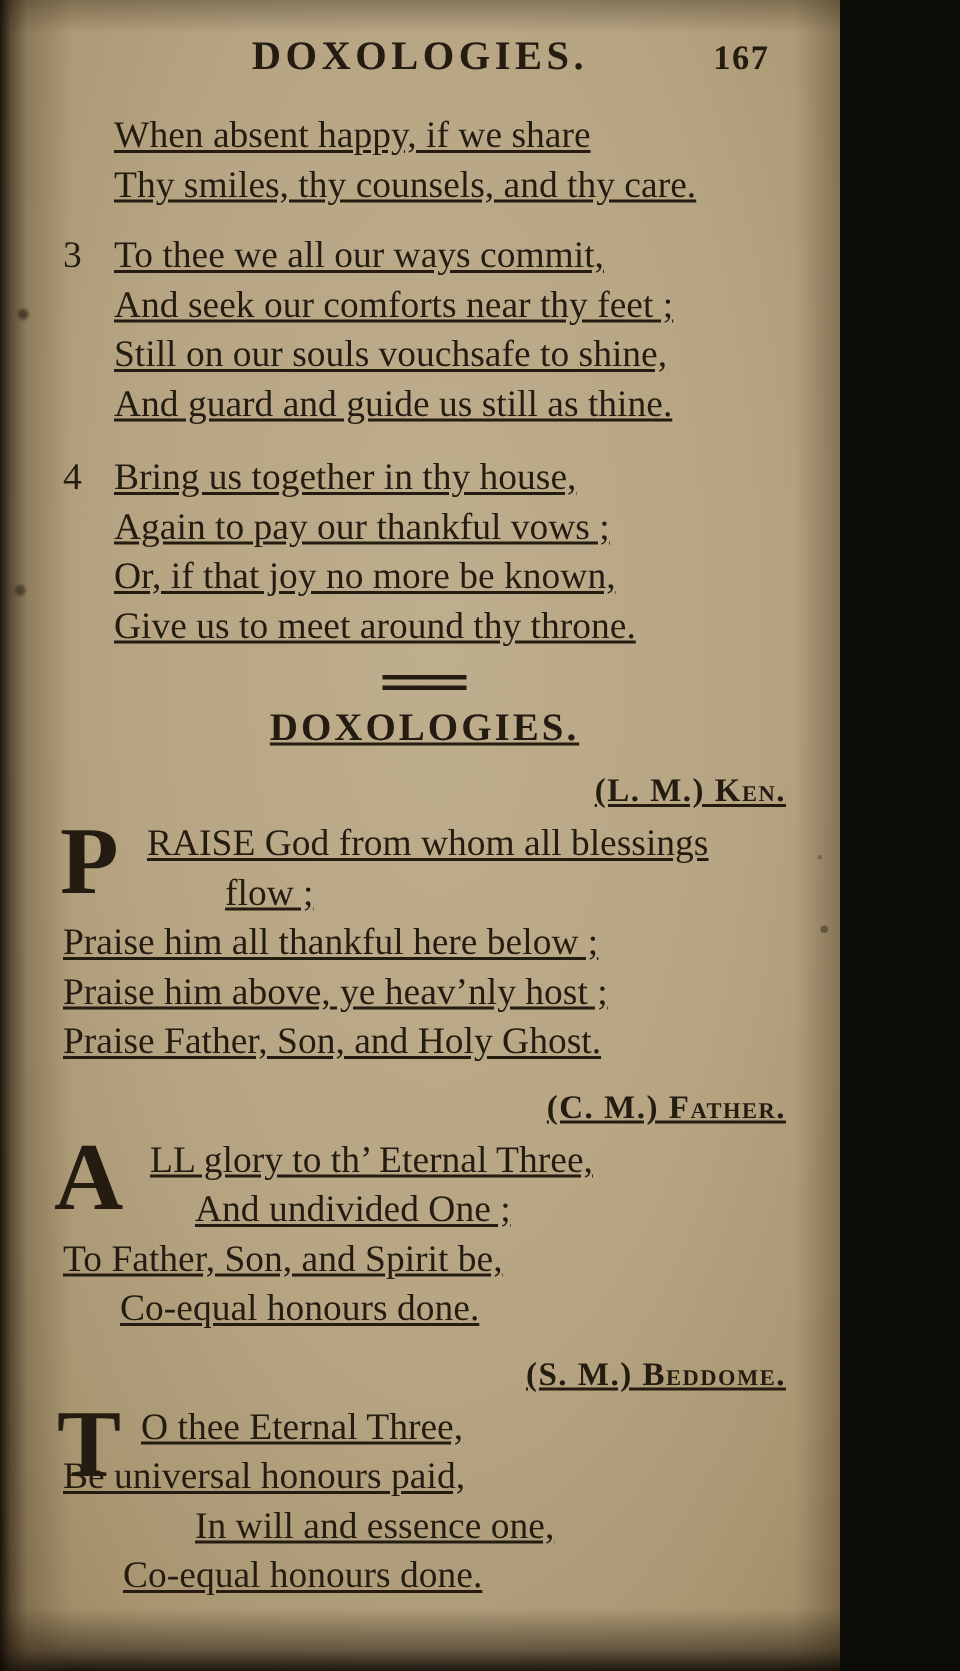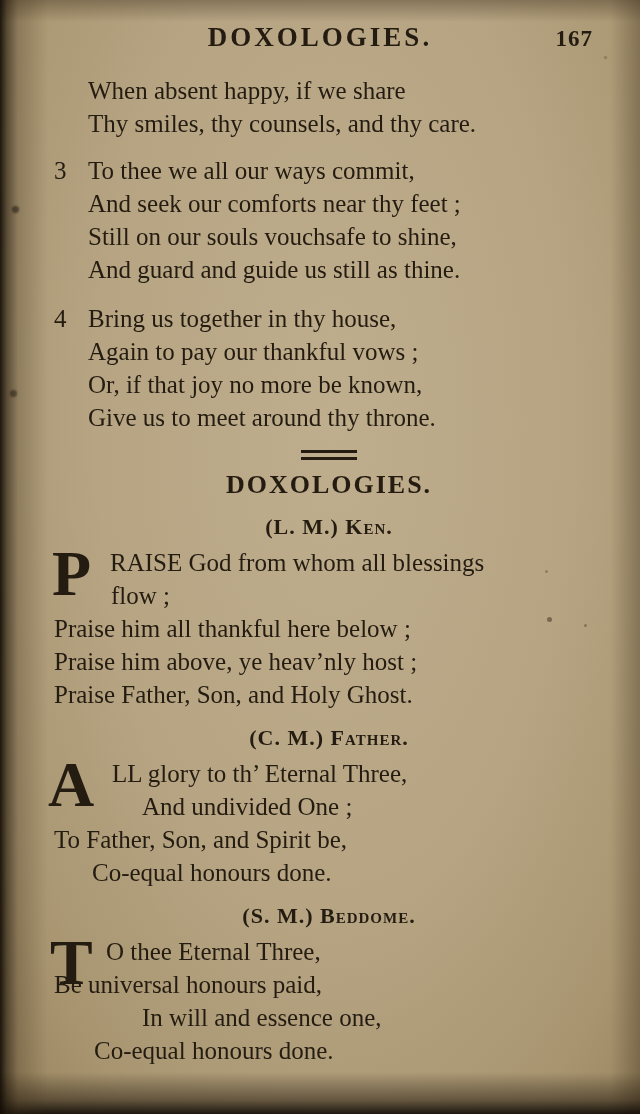--- a/index.html
+++ b/index.html
@@ -2,21 +2,21 @@
 <html><head>
 <meta charset="utf-8">
 <style>
   html, body {
     margin: 0;
     padding: 0;
     background: #0d0b08;
   }
   .page {
     position: relative;
-    width: 640px;
+    width: 560px;
     height: 1114px;
     overflow: hidden;
     box-sizing: border-box;
     font-family: "Liberation Serif", "DejaVu Serif", serif;
     color: #241c11;
     background:
       linear-gradient(to right, rgba(18,12,5,0.92) 0px, rgba(35,24,12,0.6) 7px, rgba(60,45,25,0.28) 18px, rgba(0,0,0,0) 48px),
       linear-gradient(to top, rgba(14,10,5,0.9) 0px, rgba(30,20,10,0.5) 14px, rgba(0,0,0,0) 42px),
       linear-gradient(to left, rgba(55,40,22,0.35) 0px, rgba(0,0,0,0) 30px),
       linear-gradient(to bottom, rgba(55,40,22,0.38) 0px, rgba(0,0,0,0) 22px),
@@ -36,21 +36,22 @@
   .page-number {
     position: absolute;
     top: 26px;
     right: 47px;
     font-size: 23px;
     font-weight: bold;
     letter-spacing: 1px;
   }
   .content {
     position: relative;
-    padding: 4px 36px 0 54px;
+    padding: 4px 36px 0 42px;
+    text-decoration: underline;
   }
   .line {
     font-size: 25px;
     line-height: 33px;
     white-space: nowrap;
   }
   .verse {
     position: relative;
   }
   .verse .line { margin-left: 34px; }
@@ -73,21 +74,21 @@
   }
   .section-title {
     margin: 10px 0 2px 0;
     text-align: center;
     font-size: 26px;
     font-weight: bold;
     letter-spacing: 2px;
   }
   .hymn-heading {
     margin: 14px 0 6px 0;
-    text-align: center;
+    text-align: right;
     font-size: 22px;
     font-weight: bold;
     font-variant: small-caps;
     letter-spacing: 1px;
   }
   .hymn-body {
     position: relative;
   }
   .drop-cap {
     position: absolute;
@@ -148,21 +149,21 @@
 
     <div class="divider"></div>
 
     <div class="section-title">DOXOLOGIES.</div>
 
     <div class="hymn">
       <div class="hymn-heading">(L. M.) Ken.</div>
       <div class="hymn-body">
         <span class="drop-cap">P</span>
         <div class="line" style="margin-left:56px">RAISE God from whom all blessings</div>
-        <div class="line" style="margin-left:57px">flow ;</div>
+        <div class="line" style="margin-left:108px">flow ;</div>
         <div class="line">Praise him all thankful here below ;</div>
         <div class="line">Praise him above, ye heav’nly host ;</div>
         <div class="line">Praise Father, Son, and Holy Ghost.</div>
       </div>
     </div>
 
     <div class="hymn">
       <div class="hymn-heading">(C. M.) Father.</div>
       <div class="hymn-body">
         <span class="drop-cap" style="left:-6px">A</span>

